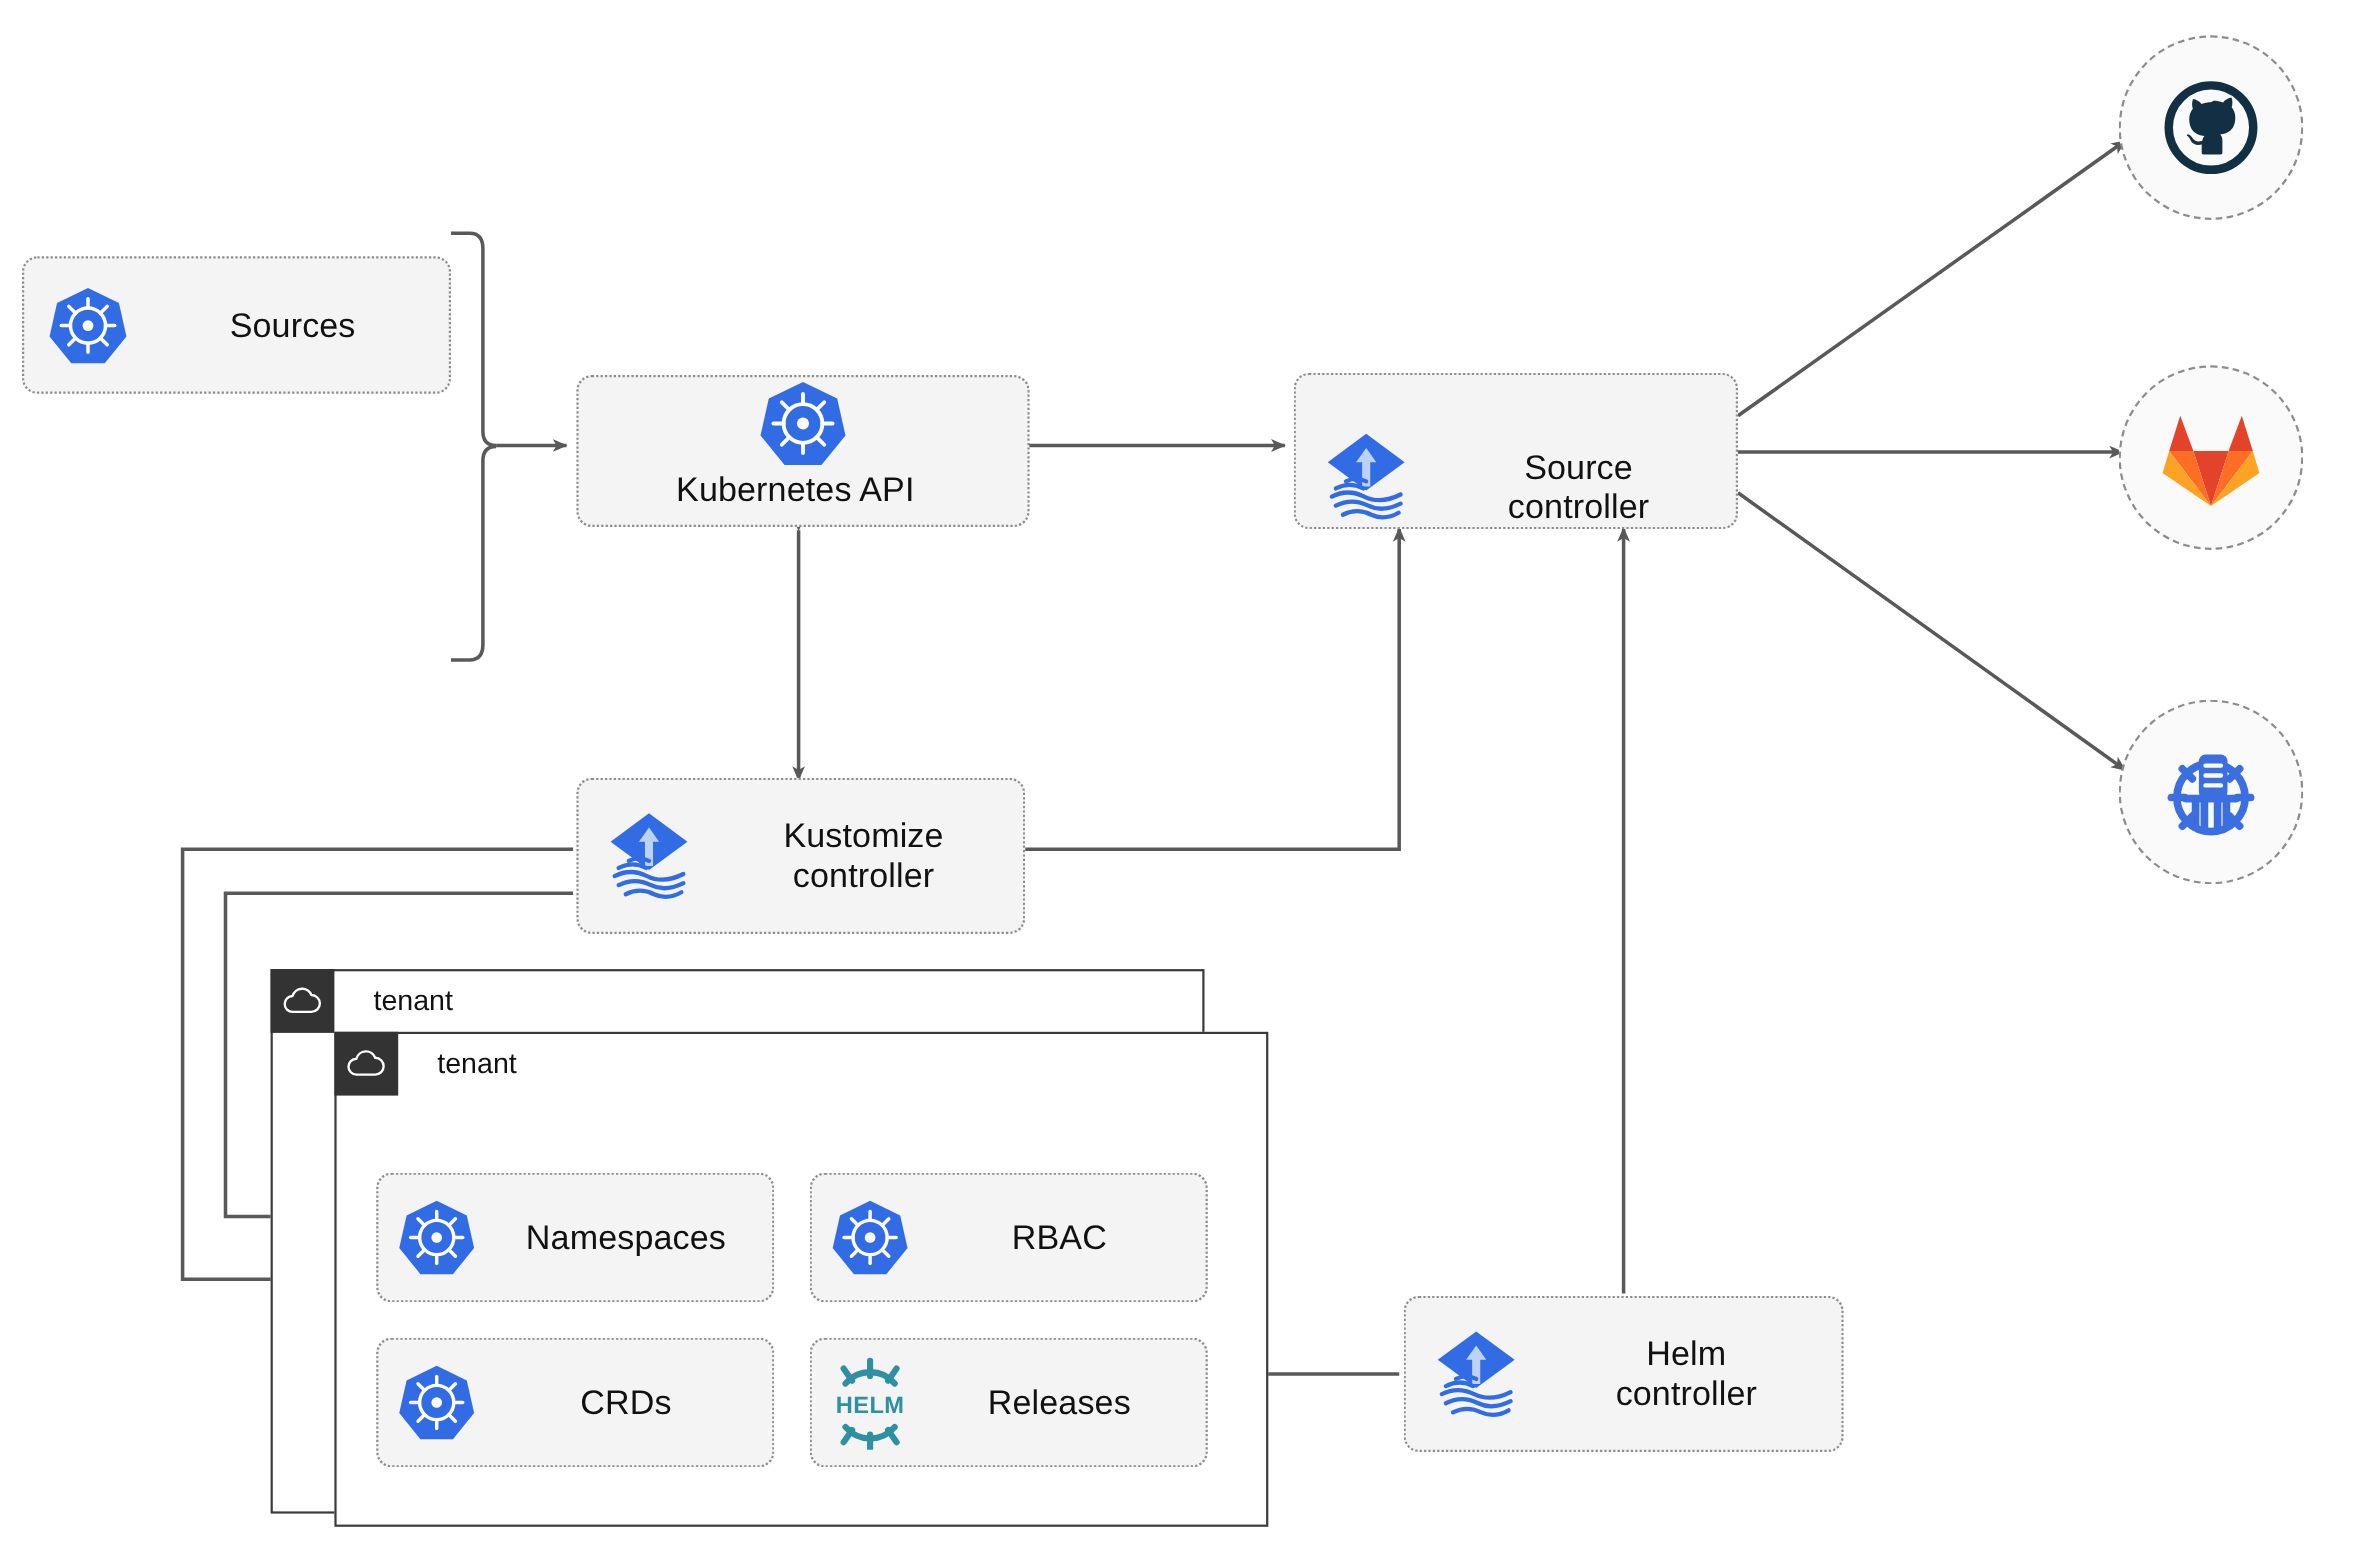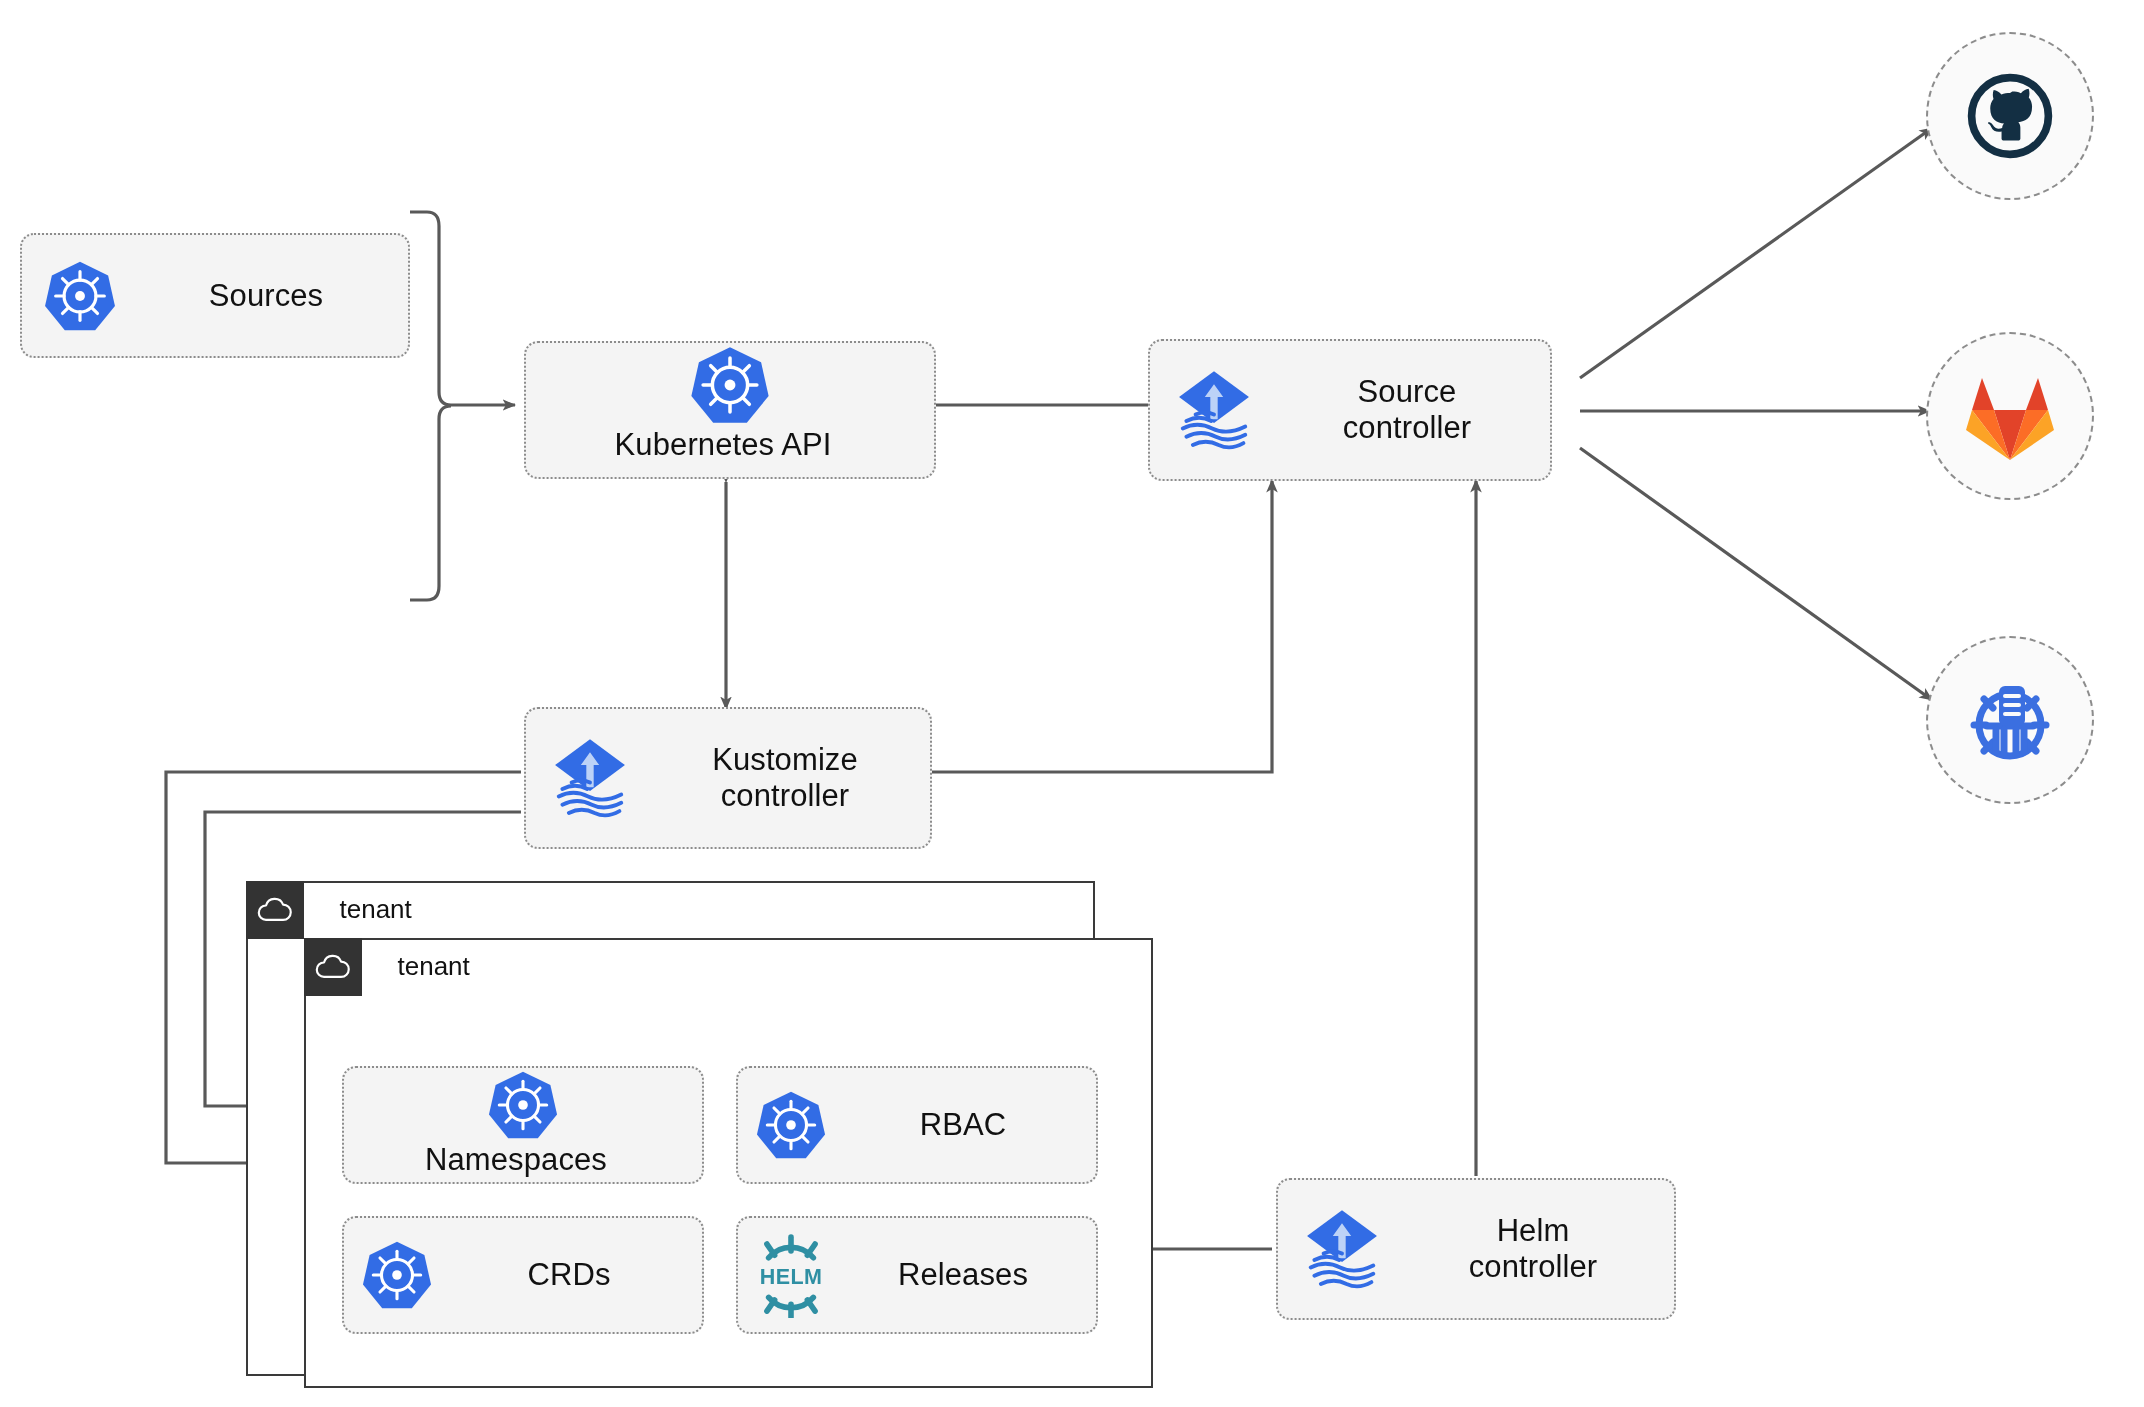--- a/index.html
+++ b/index.html
@@ -114,21 +114,21 @@
           <line x1="27" y1="27" x2="35" y2="35"></line>
             <line x1="65" y1="65" x2="73" y2="73"></line>
           <line x1="73" y1="27" x2="65" y2="35"></line>
             <line x1="35" y1="65" x2="27" y2="73"></line>
         </g>
       </svg>
     </span>
     <span class="lbl">Kubernetes API</span>
   </div>
 
-  <div class="node" style="left:1148px;top:339px;width:404px;height:142px;">
+  <div class="node" style="left:1176px;top:339px;width:404px;height:142px;align-items:flex-end;">
     <span class="ico" style="width:128px;">
       <svg width="92" height="92" viewBox="0 0 100 100">
         <polygon points="50,8 88,36 50,64 12,36" fill="#326CE5"></polygon>
         <path d="M50,22 L60,36 L54,36 L54,60 L46,60 L46,36 L40,36 Z" fill="#bcd2f7"></path>
         <g stroke="#326CE5" stroke-width="4.2" fill="none" stroke-linecap="round">
           <path d="M16,70 Q32,62 48,70 Q64,78 84,68"></path>
           <path d="M20,79 Q36,71 52,79 Q66,86 84,77"></path>
           <path d="M27,88 Q41,81 55,88 Q68,94 82,86"></path>
           <path d="M20,62 Q34,55 47,62"></path>
           <path d="M30,55 Q40,50 50,55"></path>
@@ -245,21 +245,21 @@
   <div class="tenant" style="left:304px;top:938px;width:849px;height:450px;">
     <div class="tenant-hd">
       <span class="tenant-chip">
         <svg width="36" height="26" viewBox="0 0 40 28">
           <path d="M10,25 a8,8 0 0 1 0,-16 a10,10 0 0 1 19,-1 a7,7 0 0 1 0,17 z" fill="none" stroke="#ffffff" stroke-width="2.4" stroke-linejoin="round"></path>
         </svg>
       </span>
       <span class="tenant-name">tenant</span>
     </div>
 
-    <div class="node" style="left:36px;top:126px;width:362px;height:118px;flex-direction:column;">
+    <div class="node" style="left:36px;top:126px;width:362px;height:118px;">
       <span class="ico" style="width:106px;">
         <svg width="74" height="74" viewBox="0 0 100 100">
           <polygon points="50,5 87,23 96,63 70,95 30,95 4,63 13,23" fill="#326CE5"></polygon>
           <g fill="none" stroke="#fff" stroke-width="4.2" stroke-linecap="round">
             <circle cx="50" cy="50" r="6.5" fill="#fff" stroke="none"></circle>
             <circle cx="50" cy="50" r="21"></circle>
             <line x1="50" y1="18" x2="50" y2="29"></line>
               <line x1="50" y1="71" x2="50" y2="82"></line>
             <line x1="18" y1="50" x2="29" y2="50"></line>
               <line x1="71" y1="50" x2="82" y2="50"></line>

